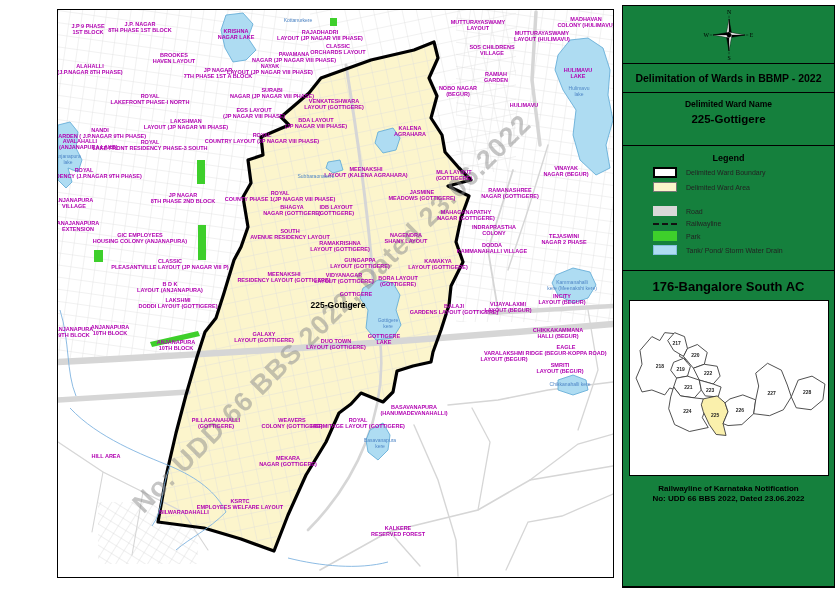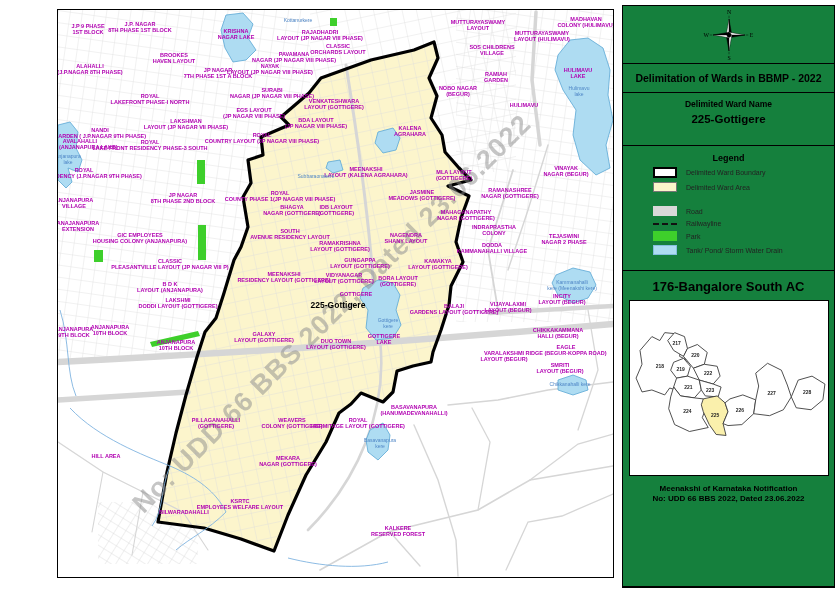--- a/index.html
+++ b/index.html
@@ -277,18 +277,18 @@
           <text x="59" y="89" text-anchor="middle" class="ac-lbl">221</text>
           <text x="81" y="92" text-anchor="middle" class="ac-lbl">223</text>
           <text x="58" y="113" text-anchor="middle" class="ac-lbl">224</text>
           <text x="86" y="117" text-anchor="middle" class="ac-lbl">225</text>
           <text x="111" y="112" text-anchor="middle" class="ac-lbl">226</text>
           <text x="143" y="95" text-anchor="middle" class="ac-lbl">227</text>
           <text x="179" y="94" text-anchor="middle" class="ac-lbl">228</text>
         </svg>
     </div>
     <div class="notif">
-      <div>Meenakshi of Karnataka Notification</div>
+      <div>Railwayline of Karnataka Notification</div>
       <div>No: UDD 66 BBS 2022, Dated 23.06.2022</div>
     </div>
   </div>
 
 </div>
 
 </body></html>

